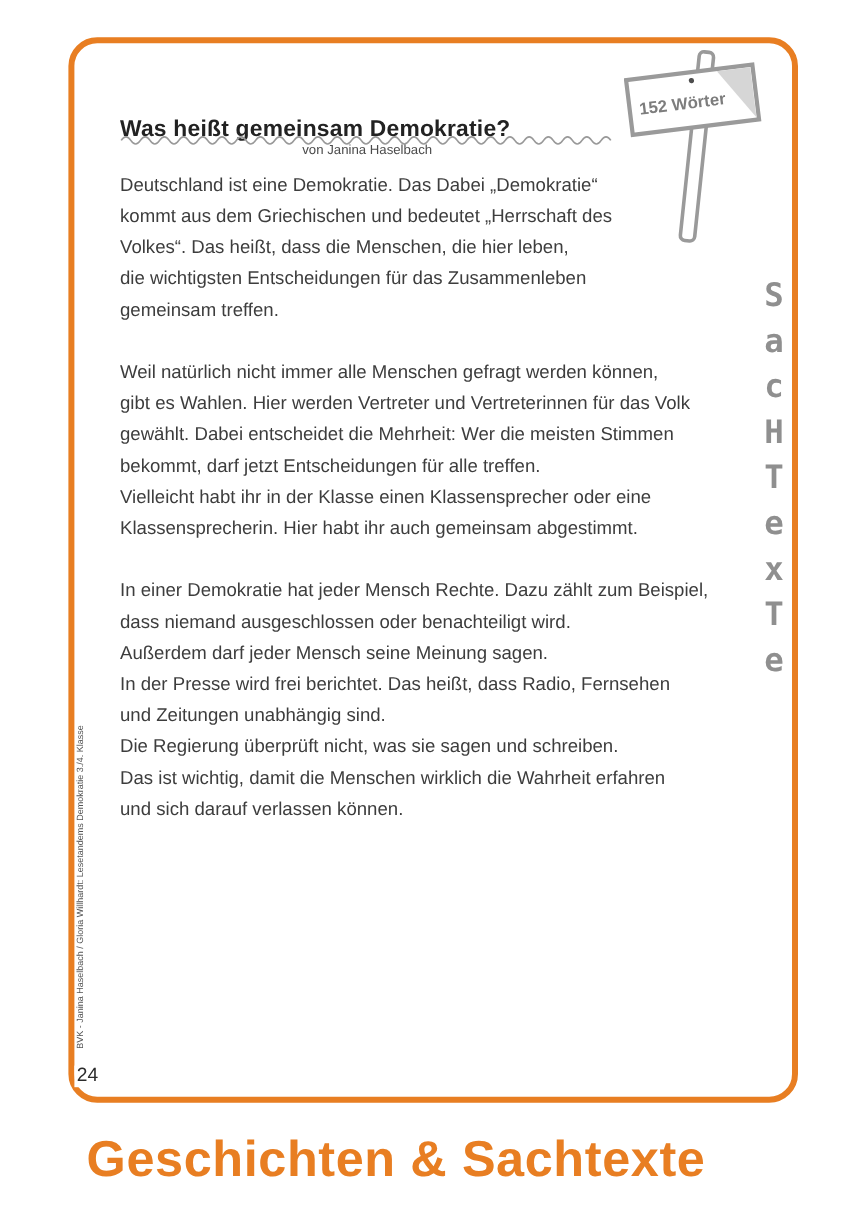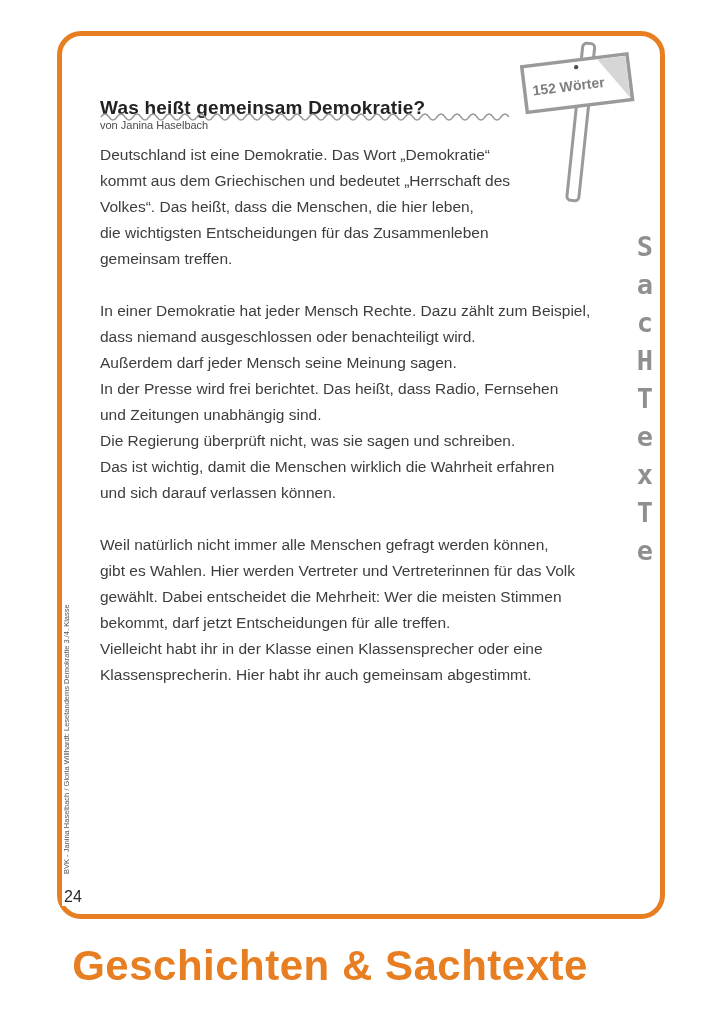--- a/index.html
+++ b/index.html
@@ -38,21 +38,21 @@
     left: 100px;
     top: 110px;
     width: 412px;
     height: 12px;
   }
   .byline {
     position: absolute;
     left: 100px;
     top: 119px;
     width: 412px;
-    text-align: left;
+    text-align: center;
     font-size: 11px;
     color: #4a4a4a;
   }
   .body-text {
     position: absolute;
     left: 100px;
     top: 142px;
     width: 530px;
   }
   .para {
@@ -134,39 +134,39 @@
   </g>
   <g transform="rotate(-7 58 42)">
     <rect x="4" y="20" width="106" height="46" fill="#ffffff" stroke="#9a9a9a" stroke-width="3.5"></rect>
     <polygon points="80,22 108,22 108,64" fill="#d6d6d6"></polygon>
     <circle cx="58" cy="27" r="2.2" fill="#4d4d4d"></circle>
     <text x="12" y="50" font-size="14" font-weight="bold" fill="#7d7d7d" font-family="Liberation Sans, sans-serif">152 Wörter</text>
   </g>
 </svg>
 
 <div class="body-text">
-  <p class="para">Deutschland ist eine Demokratie. Das Wort „Demokratie“
+  <p class="para">Deutschland ist eine Demokratie. Das Dabei „Demokratie“
 kommt aus dem Griechischen und bedeutet „Herrschaft des
 Volkes“. Das heißt, dass die Menschen, die hier leben,
 die wichtigsten Entscheidungen für das Zusammenleben
 gemeinsam treffen.</p>
+  <p class="para">Weil natürlich nicht immer alle Menschen gefragt werden können,
+gibt es Wahlen. Hier werden Vertreter und Vertreterinnen für das Volk
+gewählt. Dabei entscheidet die Mehrheit: Wer die meisten Stimmen
+bekommt, darf jetzt Entscheidungen für alle treffen.
+Vielleicht habt ihr in der Klasse einen Klassensprecher oder eine
+Klassensprecherin. Hier habt ihr auch gemeinsam abgestimmt.</p>
   <p class="para">In einer Demokratie hat jeder Mensch Rechte. Dazu zählt zum Beispiel,
 dass niemand ausgeschlossen oder benachteiligt wird.
 Außerdem darf jeder Mensch seine Meinung sagen.
 In der Presse wird frei berichtet. Das heißt, dass Radio, Fernsehen
 und Zeitungen unabhängig sind.
 Die Regierung überprüft nicht, was sie sagen und schreiben.
 Das ist wichtig, damit die Menschen wirklich die Wahrheit erfahren
 und sich darauf verlassen können.</p>
-  <p class="para">Weil natürlich nicht immer alle Menschen gefragt werden können,
-gibt es Wahlen. Hier werden Vertreter und Vertreterinnen für das Volk
-gewählt. Dabei entscheidet die Mehrheit: Wer die meisten Stimmen
-bekommt, darf jetzt Entscheidungen für alle treffen.
-Vielleicht habt ihr in der Klasse einen Klassensprecher oder eine
-Klassensprecherin. Hier habt ihr auch gemeinsam abgestimmt.</p>
 </div>
 
 <div class="vertical-label">
   <span>S</span>
   <span>a</span>
   <span>c</span>
   <span>H</span>
   <span>T</span>
   <span>e</span>
   <span>x</span>

